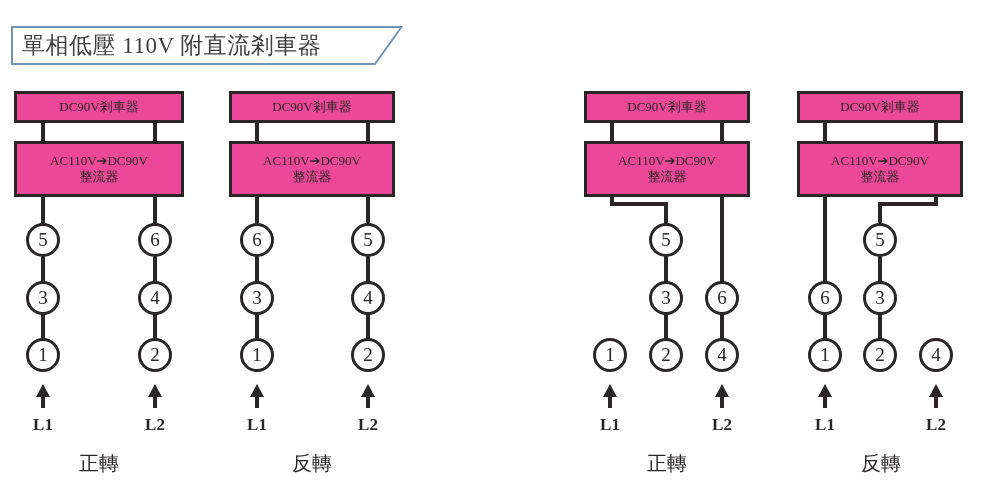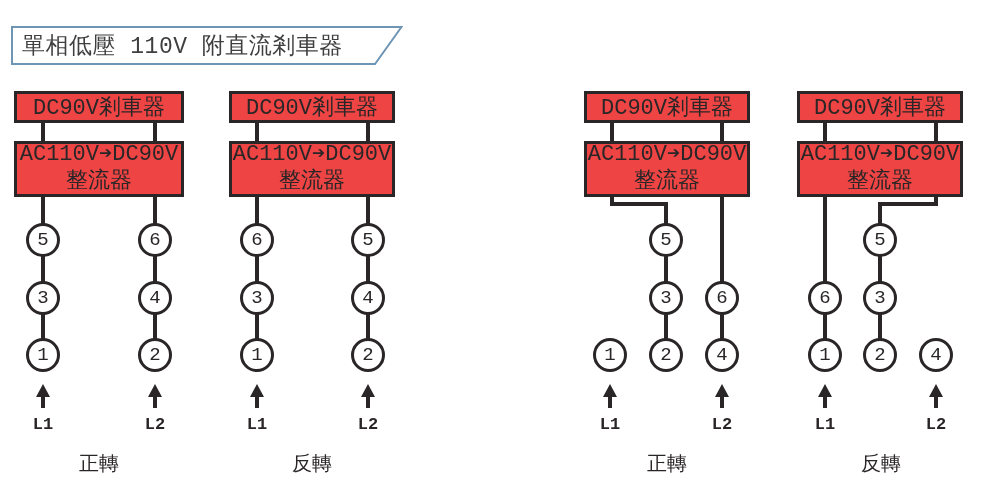--- a/index.html
+++ b/index.html
@@ -2,31 +2,31 @@
 <html><head>
 <meta charset="utf-8">
 <style>
   :root{
     --ink:#2a2627;
     --flag:#6f95b4;
   }
   html,body{margin:0;padding:0;background:#ffffff;}
   .stage{
     position:relative;width:984px;height:496px;background:#ffffff;overflow:hidden;
-    font-family:Liberation Mono, monospace;color:var(--ink);
+    font-family:Liberation Serif, serif;color:var(--ink);
   }
   .flag{position:absolute;}
   .flag svg{display:block;}
   .flag .flag-label{
     position:absolute;left:0;top:0;height:100%;display:flex;align-items:center;
     padding-left:11px;font-size:23px;color:#3f3f3f;letter-spacing:0.5px;white-space:nowrap;
   }
   .box{
-    position:absolute;box-sizing:border-box;border:3px solid var(--ink);background:#ef4444;
-    display:flex;align-items:center;justify-content:center;font-size:22px;color:var(--ink);
+    position:absolute;box-sizing:border-box;border:3px solid var(--ink);background:#ec4899;
+    display:flex;align-items:center;justify-content:center;font-size:13px;color:var(--ink);
     white-space:nowrap;
   }
   .box.rectifier{flex-direction:column;line-height:1.22;}
   .wire{position:absolute;background:var(--ink);}
   .node{
     position:absolute;width:34px;height:34px;box-sizing:border-box;border:3px solid var(--ink);
     border-radius:50%;background:#fff;display:flex;align-items:center;justify-content:center;
     font-size:19px;color:var(--ink);
   }
   .arrow{position:absolute;width:16px;}

